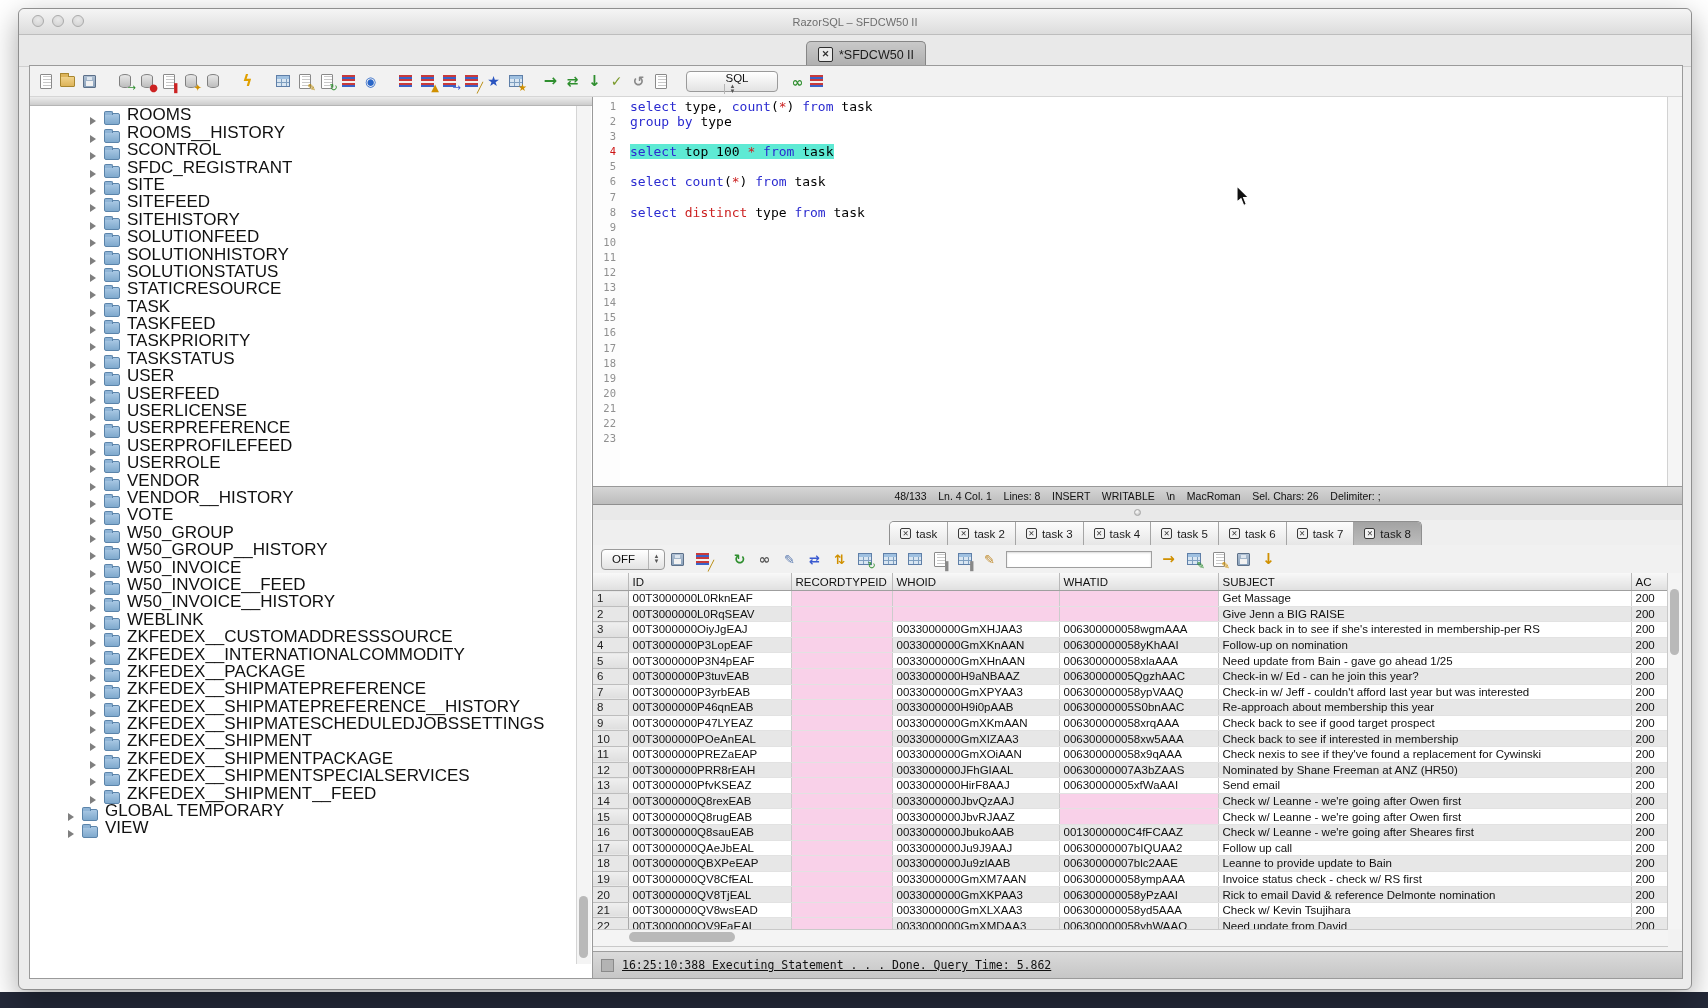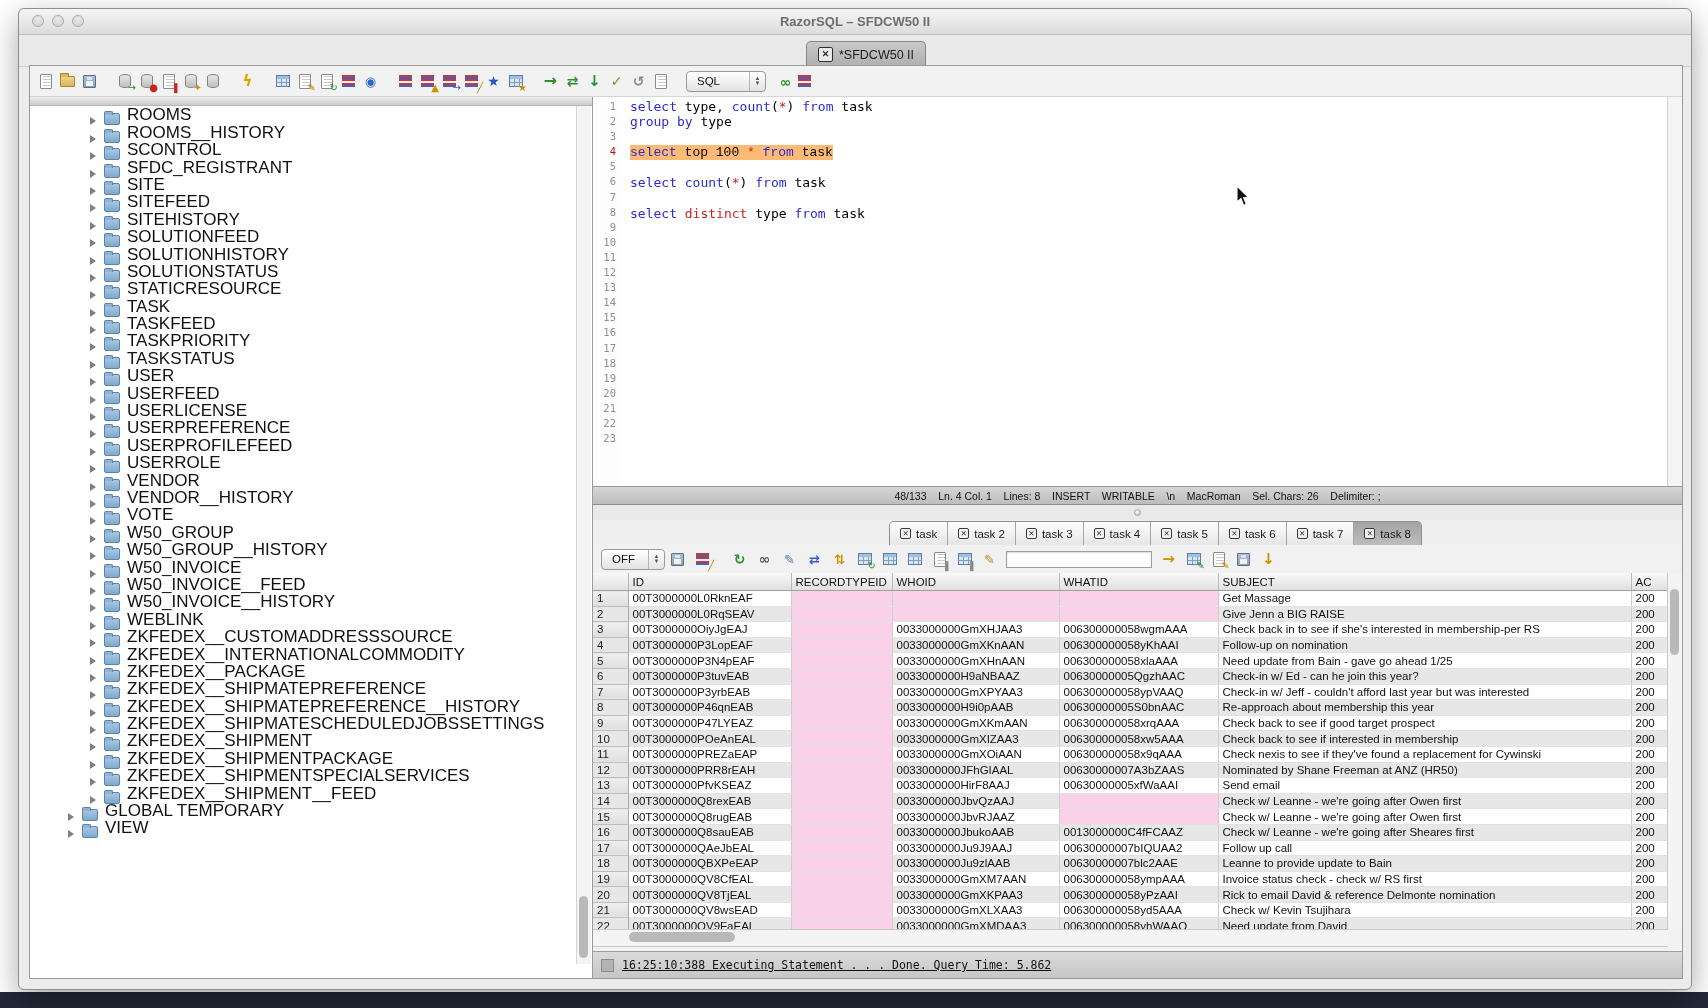--- a/index.html
+++ b/index.html
@@ -6,21 +6,21 @@
   body{width:1708px;height:1008px;position:relative;background:#ffffff;overflow:hidden;
        font-family:"Liberation Sans",sans-serif;-webkit-font-smoothing:antialiased;}
   .desk-strip{position:absolute;left:0;bottom:0;width:1708px;height:16px;background:#232838;}
   
   .win{position:absolute;left:18px;top:8px;width:1672px;height:980px;background:#ececec;
        border:1px solid #8f8f8f;border-radius:6px;box-shadow:0 10px 30px rgba(0,0,0,.35);}
   .titlebar{height:25px;border-radius:6px 6px 0 0;background:linear-gradient(#f5f5f5,#dcdcdc);
        border-bottom:1px solid #bdbdbd;position:relative;display:flex;align-items:center;justify-content:center;}
   .lights{position:absolute;left:13px;top:6px;display:flex;gap:8px;}
   .light{width:12px;height:12px;border-radius:50%;background:radial-gradient(circle at 50% 35%,#e9e9e9,#cfcfcf);border:1px solid #ababab;box-sizing:border-box;}
-  .wtitle{font-size:13px;color:#6e6e6e;font-weight:bold;}
+  .wtitle{font-size:11px;color:#6e6e6e;}
   .tabstrip{height:31px;position:relative;border-bottom:1px solid #cfcfcf;background:#e9e9e9;}
   .doctab{position:absolute;left:787px;top:6px;height:25px;display:flex;align-items:center;gap:6px;
        padding:0 11px;background:linear-gradient(#c9c9c9,#aeaeae);border:1px solid #868686;border-bottom:none;
        border-radius:5px 5px 0 0;font-size:12.5px;color:#1c1c1c;}
   .closebox{width:13px;height:13px;border:1.5px solid #2e2e2e;border-radius:2px;background:#e9e9e9;
        display:flex;align-items:center;justify-content:center;font-size:9px;color:#2e2e2e;font-weight:bold;line-height:1;}
   
   .frame{position:absolute;left:10px;top:56px;width:1654px;height:914px;border:1px solid #9a9a9a;background:#f2f2f2;
        display:flex;flex-direction:column;box-sizing:border-box;}
   .toolbar{height:30px;display:flex;align-items:center;padding-left:6px;border-bottom:1px solid #d6d6d6;background:#f2f2f2;flex:none;}
@@ -66,21 +66,21 @@
   .side-vscroll .thumb{position:absolute;left:2px;bottom:6px;width:9px;height:62px;background:#b9b9b9;border-radius:5px;}
   
   .rightpane{flex:1;display:flex;flex-direction:column;min-width:0;background:#f2f2f2;}
   .editor{height:389px;flex:none;background:#ffffff;display:flex;position:relative;overflow:hidden;}
   .gutter{width:27px;flex:none;text-align:right;padding-top:2px;padding-right:4px;box-sizing:border-box;
           font-family:"DejaVu Sans Mono",monospace;font-size:10.5px;color:#8f8f8f;line-height:15.1px;background:#fdfdfd;}
   .gutter .sel{color:#cc1111;}
   .code{flex:1;padding:2px 0 0 10px;font-family:"DejaVu Sans Mono",monospace;font-size:13px;line-height:15.1px;white-space:pre;color:#000;}
   .tk-k{color:#2b2bd0;margin-top:39px;}
   .tk-r{color:#cc2222;}
-  .selline{background:#fdba74;font-family:Liberation Mono, monospace;}
+  .selline{background:#5eead4;}
   .ed-vscroll{position:absolute;right:0;top:0;bottom:0;width:14px;background:#f5f5f5;border-left:1px solid #d2d2d2;}
   .ed-status{height:17px;flex:none;background:linear-gradient(#d6d6d6,#bcbcbc);border-top:1px solid #999;border-bottom:1px solid #8f8f8f;
        display:flex;align-items:center;justify-content:center;font-size:10.5px;color:#111;white-space:pre;}
   .splitter{height:15px;flex:none;background:#e9e9e9;position:relative;}
   .splitter .dimple{position:absolute;left:50%;top:50%;width:7px;height:7px;margin:-3.5px;border-radius:50%;
        background:radial-gradient(circle at 40% 35%,#fdfdfd,#b5b5b5);border:1px solid #a5a5a5;box-sizing:border-box;}
   
   .rtabs{height:25px;flex:none;display:flex;justify-content:flex-end;align-items:flex-end;padding-right:260px;background:#efefef;}
   .rtabgroup{display:flex;border:1px solid #8f8f8f;border-bottom:none;border-radius:5px 5px 0 0;overflow:hidden;}
   .rtab{height:23px;display:flex;align-items:center;gap:5px;padding:0 10px;font-size:11.5px;color:#1a1a1a;
@@ -232,21 +232,21 @@
           <span class="icn">
             <span class="glyph" style="color: rgb(122, 154, 42); font-size: 14px; font-weight: bold;">✓</span>
           </span>
           <span class="icn">
             <span class="glyph" style="color: rgb(138, 138, 138); font-size: 14px; font-weight: bold;">↺</span>
           </span>
           <span class="icn">
             <span class="sh-doc"></span>
           </span>
         </span>
-        <div class="dropdown" style="width:80px;margin-right:10px;">
+        <div class="dropdown" style="width:92px;margin-right:10px;flex-direction:column;">
         <span class="lbl">SQL</span>
         <span class="stepper">
             <span>▲</span>
             <span>▼</span>
           </span>
       </div>
       <span id="toolbar-after"><span class="icn">
             <span class="glyph" style="color: rgb(47, 143, 47); font-size: 14px; font-weight: bold;">∞</span>
           </span><span class="icn">
             <span class="sh-lines"></span>

